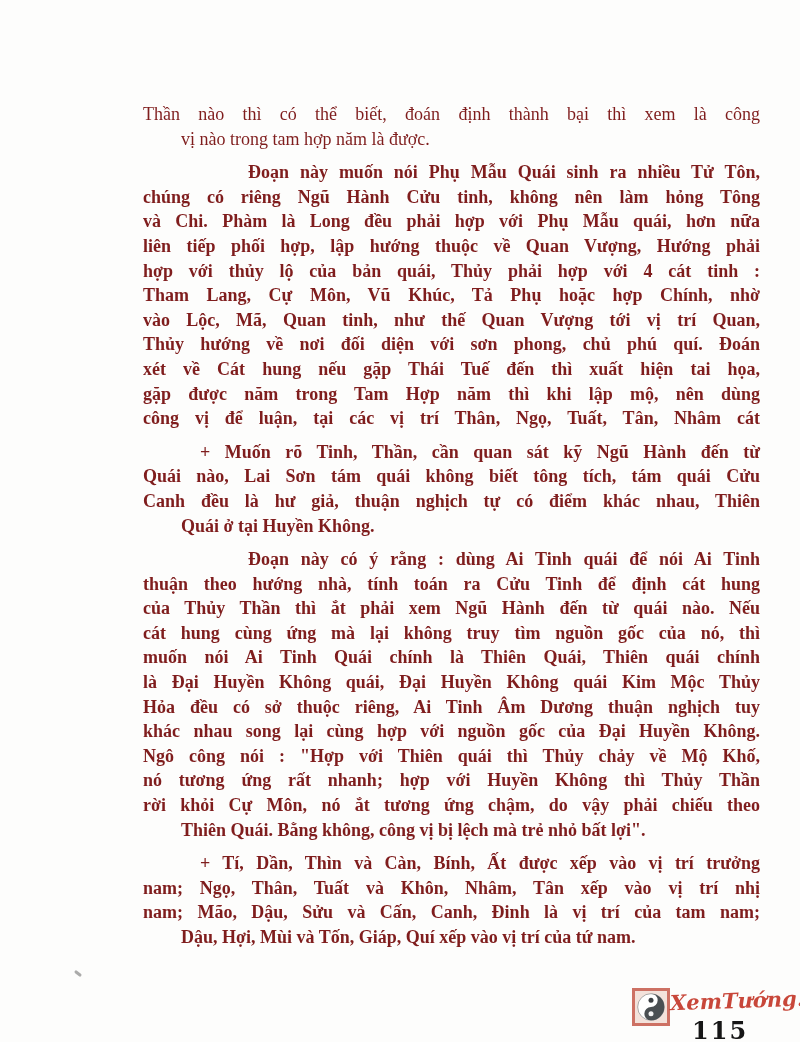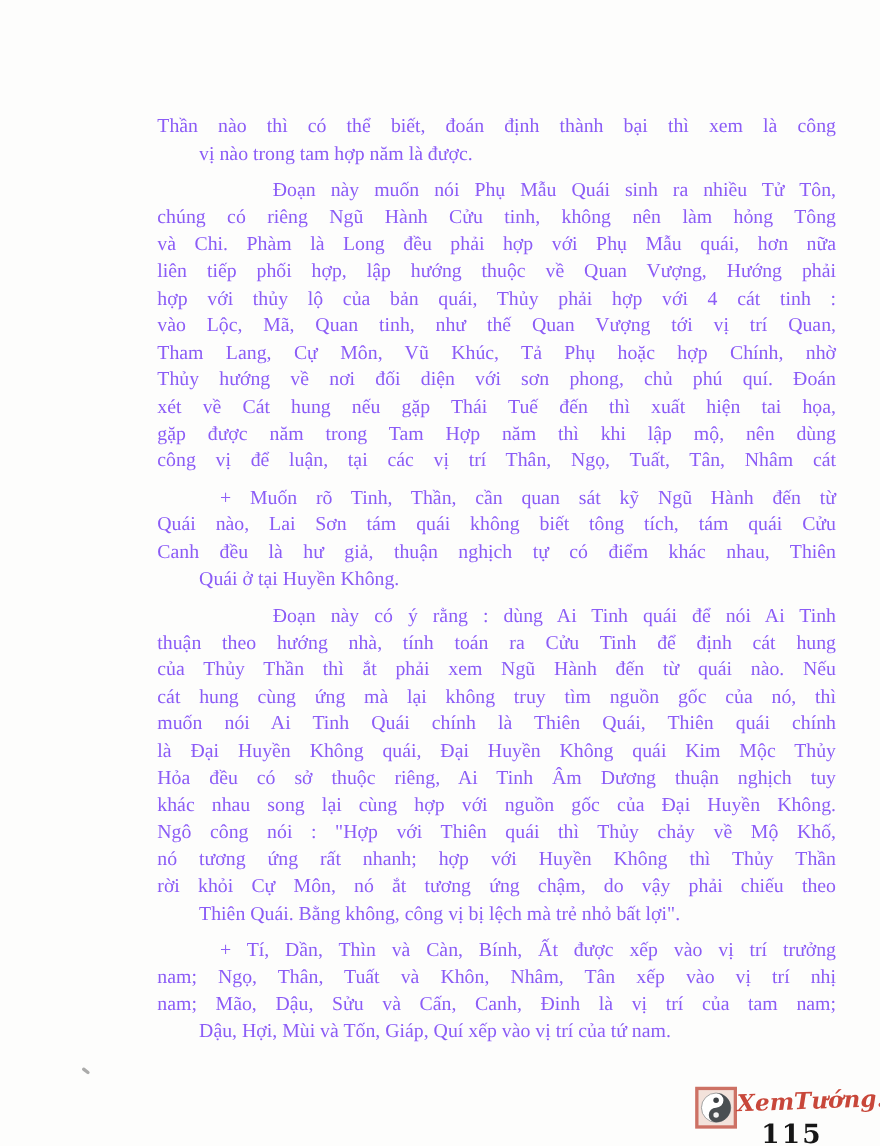--- a/index.html
+++ b/index.html
@@ -15,26 +15,26 @@
   .scan-page {
     position: absolute;
     inset: 0;
     background: #fdfdfc;
   }
   .body-text {
     position: absolute;
     left: 143px;
     top: 102px;
     width: 617px;
-    color: #8b5cf6;
+    color: #7f1d1d;
     font-size: 18px;
     font-weight: 400;
   }
   .paragraph { }
-  .paragraph + .paragraph { margin-top: 9px; }
+  .paragraph + .paragraph { margin-top: 9px; font-weight: bold; }
   .line {
     height: 24.6px;
     line-height: 24.6px;
     text-align: justify;
     text-align-last: justify;
     white-space: normal;
     overflow: visible;
   }
   .line.last { text-align-last: left; margin-left: 38px; }
   .paragraph.indent-large .line.first { padding-left: 105px; }
@@ -99,22 +99,22 @@
       <div class="paragraph indent-none">
         <div class="line first">Thần nào thì có thể biết, đoán định thành bại thì xem là công</div>
         <div class="line last">vị nào trong tam hợp năm là được.</div>
       </div>
       <div class="paragraph indent-large">
         <div class="line first">Đoạn này muốn nói Phụ Mẫu Quái sinh ra nhiều Tử Tôn,</div>
         <div class="line">chúng có riêng Ngũ Hành Cửu tinh, không nên làm hỏng Tông</div>
         <div class="line">và Chi. Phàm là Long đều phải hợp với Phụ Mẫu quái, hơn nữa</div>
         <div class="line">liên tiếp phối hợp, lập hướng thuộc về Quan Vượng, Hướng phải</div>
         <div class="line">hợp với thủy lộ của bản quái, Thủy phải hợp với 4 cát tinh :</div>
+        <div class="line">Tham Lang, Cự Môn, Vũ Khúc, Tả Phụ hoặc hợp Chính, nhờ</div>
         <div class="line">vào Lộc, Mã, Quan tinh, như thế Quan Vượng tới vị trí Quan,</div>
-        <div class="line">Tham Lang, Cự Môn, Vũ Khúc, Tả Phụ hoặc hợp Chính, nhờ</div>
         <div class="line">Thủy hướng về nơi đối diện với sơn phong, chủ phú quí. Đoán</div>
         <div class="line">xét về Cát hung nếu gặp Thái Tuế đến thì xuất hiện tai họa,</div>
         <div class="line">gặp được năm trong Tam Hợp năm thì khi lập mộ, nên dùng</div>
         <div class="line">công vị để luận, tại các vị trí Thân, Ngọ, Tuất, Tân, Nhâm cát</div>
       </div>
       <div class="paragraph indent-medium">
         <div class="line first">+ Muốn rõ Tinh, Thần, cần quan sát kỹ Ngũ Hành đến từ</div>
         <div class="line">Quái nào, Lai Sơn tám quái không biết tông tích, tám quái Cửu</div>
         <div class="line">Canh đều là hư giả, thuận nghịch tự có điểm khác nhau, Thiên</div>
         <div class="line last">Quái ở tại Huyền Không.</div>

